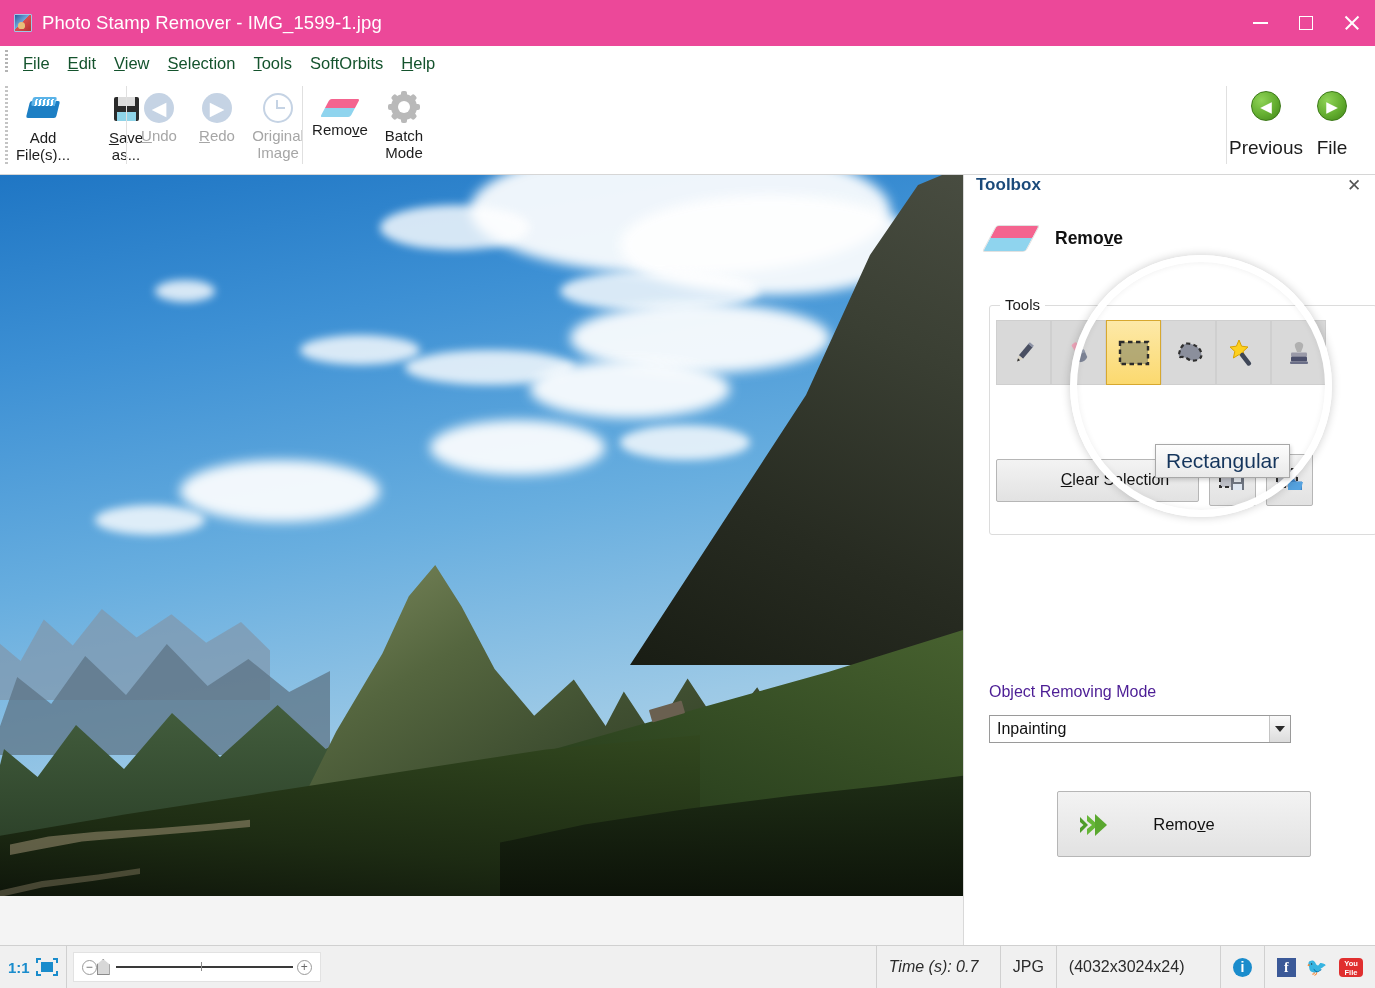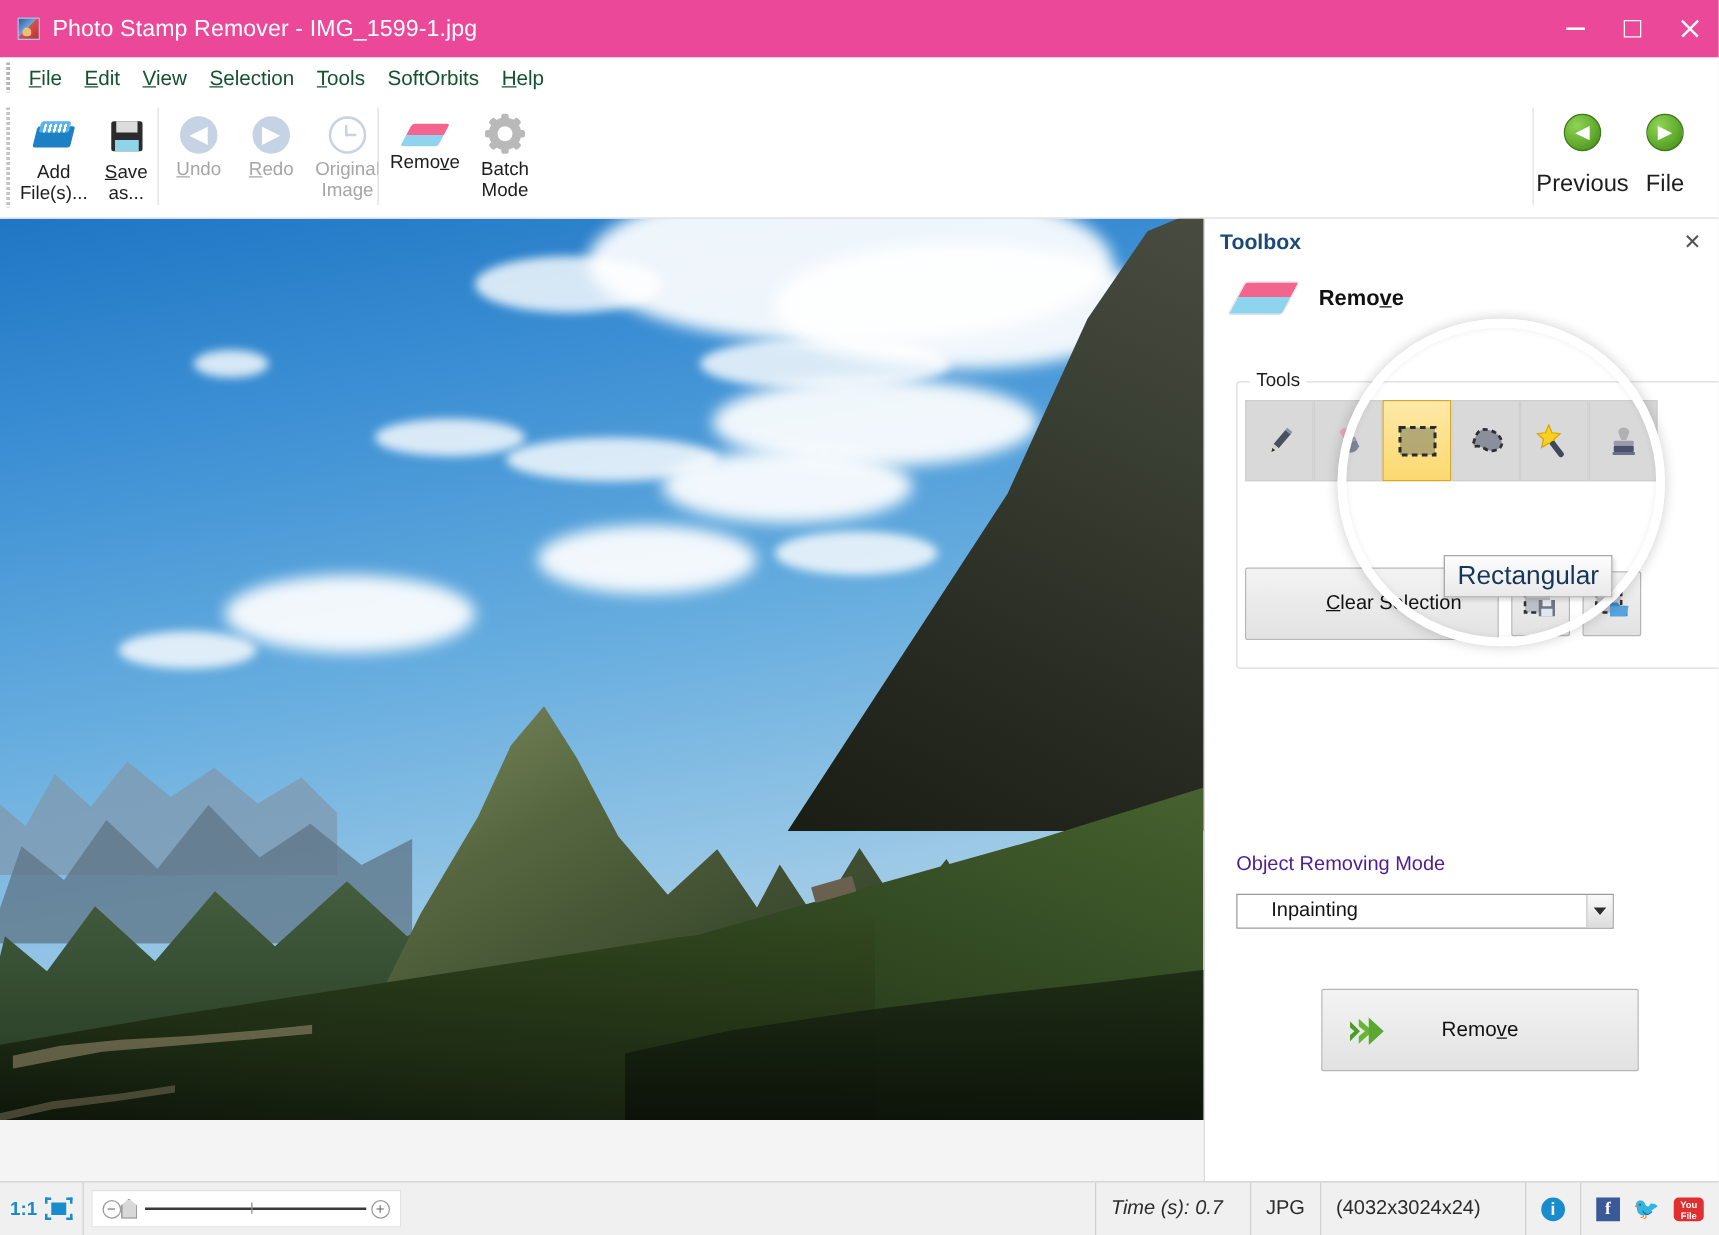--- a/index.html
+++ b/index.html
@@ -188,21 +188,21 @@
   .peak-far {
     position:absolute; background:#6d8296; opacity:.75;
   }
 
   
   .toolbox {
     position:absolute; left:963px; top:175px; width:412px; height:770px;
     background:#ffffff; border-left:1px solid #d9d9d9;
   }
   .tb-head {
-    height:38px; display:flex; align-items:center; padding:0 10px 0 12px;
+    height:38px; display:flex; align-items:flex-start; padding:0 10px 0 12px;
   }
   .tb-title { font-size:17px; font-weight:bold; color:#1b4a7a; }
   .tb-close {
     margin-left:auto; width:22px; height:22px; position:relative; color:#555;
     font-size:17px; line-height:22px; text-align:center;
   }
   .tb-body {
     position:absolute; left:19px; top:38px; right:0; bottom:0;
   }
   .remove-head { display:flex; align-items:center; gap:22px; padding:12px 0 10px 6px; }
@@ -231,30 +231,30 @@
     border:1px solid #d7a82f;
   }
   .tool svg { display:block; }
 
   .clear-row { position:absolute; left:6px; top:148px; display:flex; align-items:center; }
   .btn-grey {
     background: linear-gradient(180deg,#f3f3f3 0%,#e2e2e2 100%);
     border:1px solid #b6b6b6; border-radius:2px;
     font-size:16px; color:#111; display:flex; align-items:center; justify-content:center;
   }
-  .clear-btn { width:203px; height:58px;padding-left:35px; }
+  .clear-btn { width:203px; height:43px;padding-left:35px; }
   .sq-btn { width:47px; height:52px; margin-left:10px; }
   .sq-btn:first-of-type { margin-left:48px; }
 
   .orm-label { position:absolute; left:6px; top:470px; font-size:16px; color:#4c1d95; }
   .orm-select {
     position:absolute; left:6px; top:502px; width:302px; height:28px;
     border:1px solid #9a9a9a; background:#fff; display:flex; align-items:center;
   }
-  .orm-val { padding-left:7px; font-size:16px; color:#111;margin-left:20px; }
+  .orm-val { padding-left:7px; font-size:16px; color:#111; }
   .orm-arrow {
     margin-left:auto; width:21px; height:26px; background:linear-gradient(180deg,#fafafa,#dcdcdc);
     border-left:1px solid #c4c4c4; display:flex; align-items:center; justify-content:center;
   }
   .caret-down { width:0;height:0;border-left:5px solid transparent;border-right:5px solid transparent;border-top:6px solid #2b2b2b; }
 
   .remove-btn {
     position:absolute; left:74px; top:578px; width:254px; height:66px;
     display:flex; align-items:center; justify-content:center; position:absolute;
   }
@@ -361,21 +361,21 @@
     <div class="menu-item"><u>S</u><span>election</span></div>
     <div class="menu-item"><u>T</u><span>ools</span></div>
     <div class="menu-item">SoftOrbits</div>
     <div class="menu-item"><u>H</u><span>elp</span></div>
   </div>
   <div class="grip"></div>
 
   <div class="ribbon">
     <div class="ribbon-grip"></div>
 
-    <div class="rgroup" style="left:14px;">
+    <div class="rgroup" style="left:14px;gap:25px;">
       <div class="rbtn">
         <div class="rbtn-ico ico-addfile">
             <i></i>
           </div>
         <div class="rbtn-lbl">Add
 File(s)...</div>
       </div>
       <div class="rbtn">
         <div class="rbtn-ico ico-save">
             <i></i>

